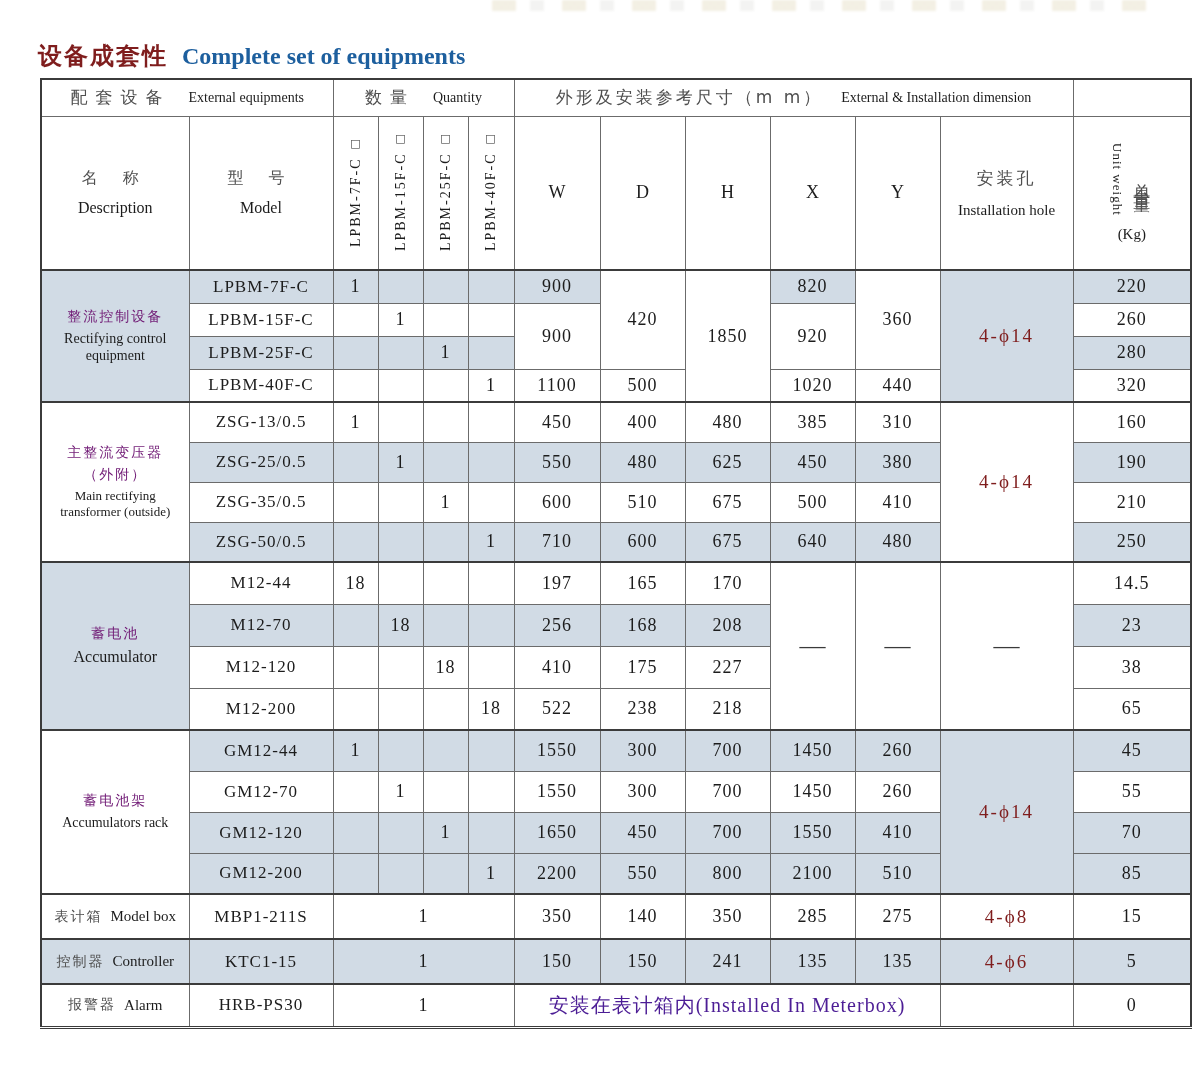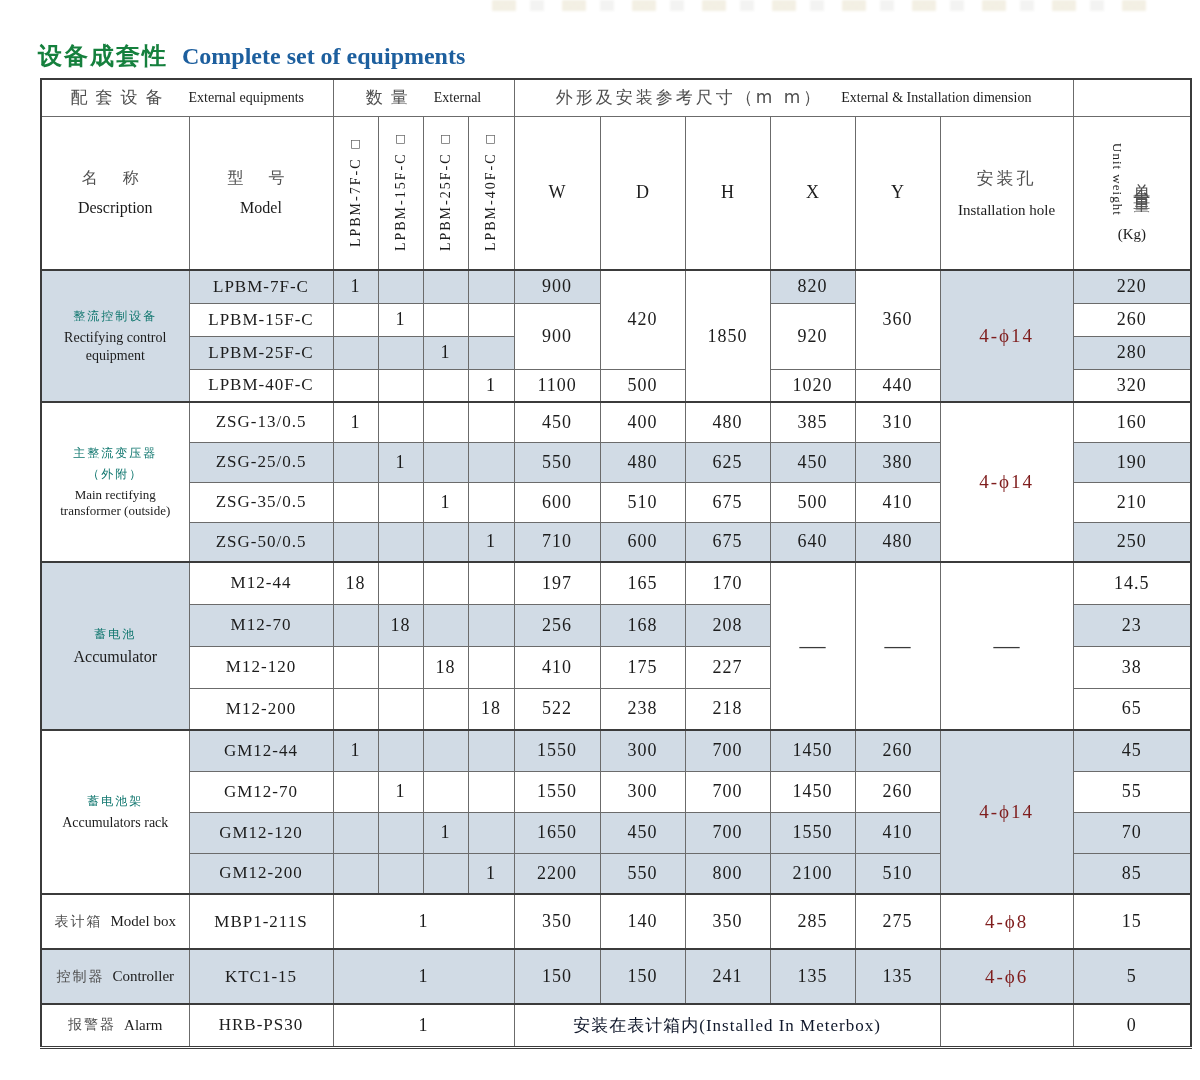--- a/index.html
+++ b/index.html
@@ -7,68 +7,68 @@
   body{width:1200px;height:1080px;position:relative;overflow:hidden;
        font-family:"Liberation Serif","DejaVu Serif",serif;color:#1c1c1c;}
 
   
   .ghost{position:absolute;top:0;left:492;width:660px;height:11px;opacity:.5;
          background:repeating-linear-gradient(90deg,rgba(205,188,138,.45) 0 24px,rgba(255,255,255,0) 24px 38px,rgba(190,190,185,.35) 38px 52px,rgba(255,255,255,0) 52px 70px);
          filter:blur(1px);left:492px;}
 
   .titlebar{position:absolute;left:38px;top:40px;display:flex;align-items:baseline;gap:14px;}
   .title-zh{font-family:"DejaVu Sans","Liberation Sans",sans-serif;font-weight:bold;
-            font-size:24px;color:#15803d;letter-spacing:2px;}
+            font-size:24px;color:#7f1d1d;letter-spacing:2px;}
   .title-en{font-family:"Liberation Serif","DejaVu Serif",serif;font-weight:bold;
             font-size:24px;color:#1d5f9e;}
 
   table.main{position:absolute;left:40px;top:78px;width:1150px;border-collapse:collapse;
              table-layout:fixed;}
   table.main td,table.main th{border:1px solid #6b6b6b;text-align:center;vertical-align:middle;
              padding:0;font-weight:normal;overflow:hidden;}
   table.main{border:2px solid #3b3b3b;}
   tr.hsep td,tr.hsep th{border-top:2px solid #3b3b3b;}
   table.main tr:last-child td{border-bottom:3px double #3b3b3b;}
 
   .h-a{height:37px;} .h-b{height:154px;}
   .r33{height:33px;} .r40{height:40px;} .r42{height:42px;} .r41{height:41px;}
-  .r45{height:55px;} .r43{height:43px;}
+  .r45{height:45px;} .r43{height:43px;}
 
   td.s,th.s{background:#d1dbe5;}
 
   .zh{font-family:"DejaVu Sans","Liberation Sans",sans-serif;color:#4f4f4f;}
   .en{font-family:"Liberation Serif","DejaVu Serif",serif;color:#1c1c1c;}
   .grp{display:flex;align-items:center;justify-content:center;gap:18px;}
   .grp .zh{font-size:17px;letter-spacing:8px;}
   .grp .en{font-size:14px;}
   .hdr2 .zh{display:block;font-size:16px;letter-spacing:10px;margin-bottom:10px;}
   .hdr2 .en{display:block;font-size:16px;}
   .num{font-size:18px;letter-spacing:1px;}
   .model{font-size:17px;letter-spacing:1px;}
   .dim-letter{font-size:18px;}
   .hole-val{font-size:19px;color:#7f1d1d;letter-spacing:2px;}
   .dash{font-size:26px;color:#3a3a3a;line-height:10px;}
-  .name-zh{display:block;font-size:12px;letter-spacing:2px;color:#0f766e;
+  .name-zh{display:block;font-size:14px;letter-spacing:2px;color:#701a75;
            font-family:"DejaVu Sans","Liberation Sans",sans-serif;margin-bottom:4px;}
   .name-en{display:block;font-size:14px;line-height:1.25;padding:0 6px;}
   .rowlabel{display:flex;align-items:center;justify-content:center;gap:8px;}
   .rowlabel .zh{font-size:14px;letter-spacing:2px;}
   .rowlabel .en{font-size:15px;}
 
   .vrot{writing-mode:vertical-rl;transform:rotate(180deg);display:inline-block;
         font-size:14px;letter-spacing:2px;font-family:"Liberation Serif","DejaVu Serif",serif;}
   .wcell{display:flex;flex-direction:column;align-items:center;justify-content:center;height:100%;}
   .wtop{display:flex;flex-direction:row;align-items:center;justify-content:center;gap:6px;}
   .w-en{writing-mode:vertical-rl;font-size:13px;letter-spacing:1px;}
   .w-zh{writing-mode:vertical-rl;text-orientation:upright;font-size:17px;letter-spacing:5px;
         font-family:"DejaVu Sans","Liberation Sans",sans-serif;color:#4f4f4f;}
   .w-unit{font-size:15px;margin-top:10px;}
   .holehdr .zh{display:block;font-size:17px;letter-spacing:3px;margin-bottom:12px;}
   .holehdr .en{display:block;font-size:15px;}
-  .note{font-size:17px;letter-spacing:1px;color:#0f172a;}
+  .note{font-size:20px;letter-spacing:1px;color:#4c1d95;}
 </style>
 </head>
 <body>
 
 <div class="ghost"></div>
 
 <div class="titlebar">
   <span class="title-zh">设备成套性</span>
   <span class="title-en">Complete set of equipments</span>
 </div>
@@ -94,21 +94,21 @@
       <tr class="h-a">
     <th colspan="2">
       <div class="grp">
         <span class="zh">配套设备</span>
         <span class="en">External equipments</span>
       </div>
     </th>
     <th colspan="4">
       <div class="grp">
         <span class="zh">数量</span>
-        <span class="en">External</span>
+        <span class="en">Quantity</span>
       </div>
     </th>
     <th colspan="6">
       <div class="grp">
         <span class="zh" style="letter-spacing:3px">外形及安装参考尺寸（m m）</span>
         <span class="en">External &amp; Installation dimension</span>
       </div>
     </th>
     <th></th>
   </tr>

